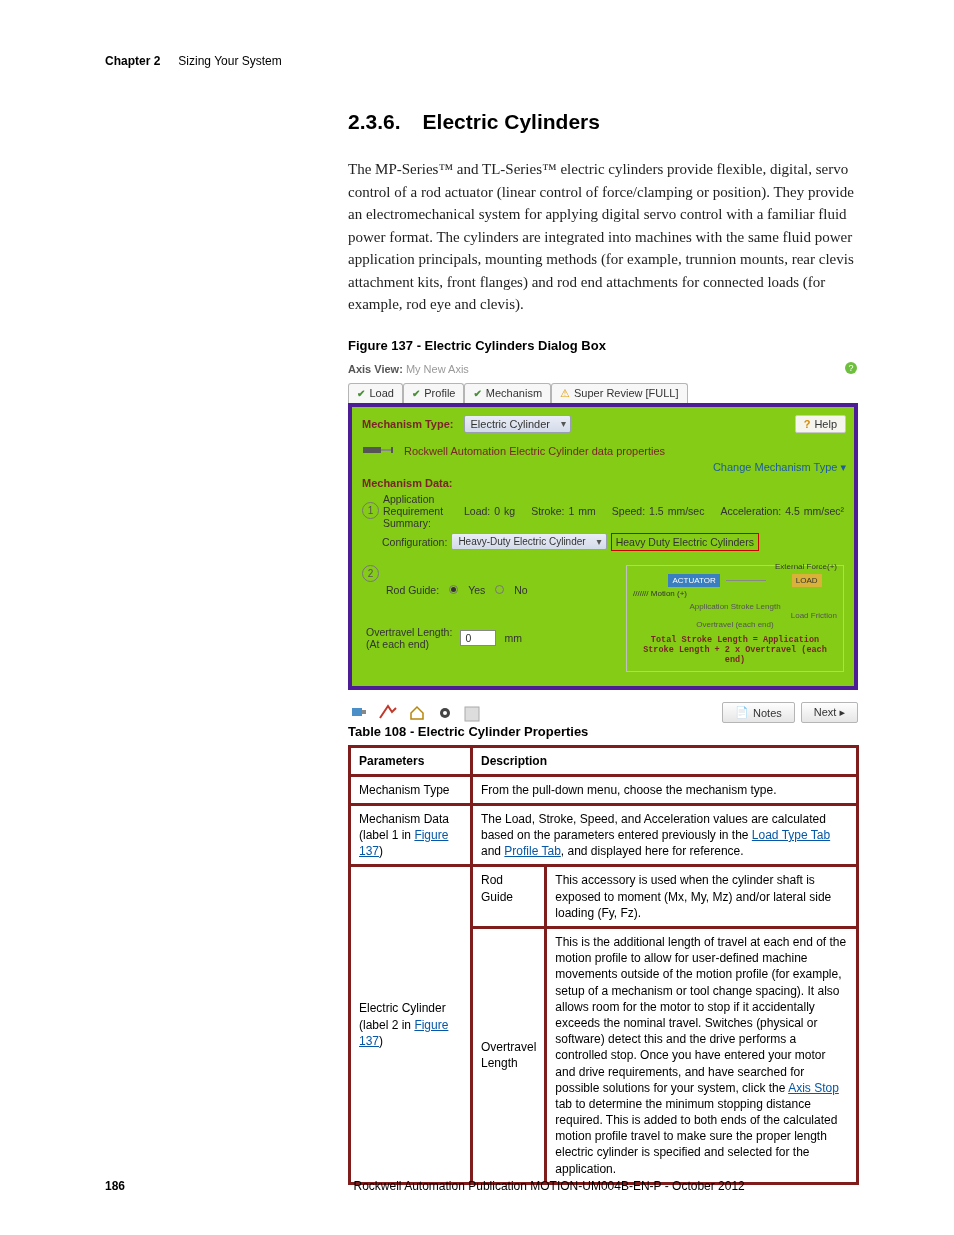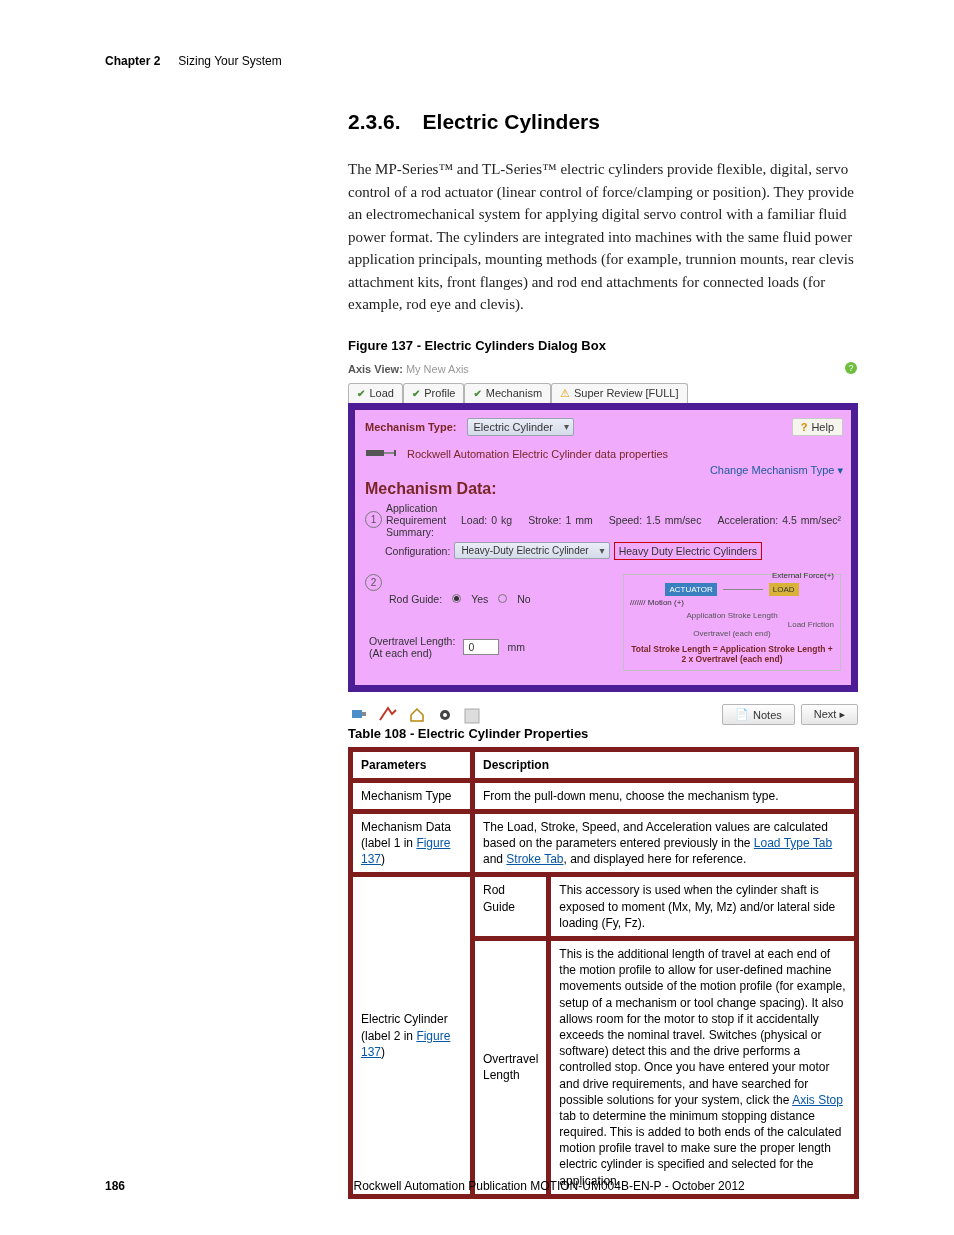--- a/index.html
+++ b/index.html
@@ -20,58 +20,58 @@
   .fig-caption { font-family: Arial, Helvetica, sans-serif; font-weight: bold; font-size: 13px; margin-top: 22px; margin-bottom: 8px; }
   .screenshot { border: none; padding: 0; font-family: Tahoma, Arial, sans-serif; font-size: 11px; color: #333; position: relative; width: 510px; }
   .axis-line { display: flex; align-items: center; justify-content: space-between; margin-bottom: 6px; }
   .axis-view-lbl { color: #555; font-weight: bold; }
   .axis-view-val { color: #999; }
   .help-icon-top svg { width: 14px; height: 14px; }
   .tabs-row { display: flex; gap: 0; border-bottom: 0; }
   .tab { border: 1px solid #b5b5b5; border-bottom: none; padding: 3px 8px; background: #f7f7f7; font-size: 11px; display: flex; align-items: center; gap: 4px; border-radius: 3px 3px 0 0; }
   .tab .tick { color: #4a8f3a; font-weight: bold; font-size: 10px; }
   .tab .warn { color: #e39b00; }
-  .panel { border: 7px solid #4c1d95; padding: 8px 10px 14px 10px; background: #f0abfc; position: relative; }
+  .panel { border: 4px solid #4c1d95; padding: 8px 10px 14px 10px; background: #84cc16; position: relative; }
   .mech-type-row { display: flex; align-items: center; gap: 10px; }
   .mech-type-lbl { color: #7a2626; font-size: 11px; font-weight: bold; font-family: Tahoma, Arial, sans-serif; }
   .combo { border: 1px solid #9aa0b0; background: linear-gradient(#e9edf6, #d4dbe9); padding: 2px 20px 2px 6px; font-size: 11px; position: relative; border-radius: 2px; }
   .combo:after { content: "▾"; position: absolute; right: 4px; top: 2px; font-size: 10px; color: #555; }
   .help-btn { position: absolute; right: 8px; top: 8px; border: 1px solid #c9c9c9; background: #f5f5ee; padding: 2px 8px; font-size: 11px; display: flex; gap: 4px; align-items: center; border-radius: 2px; }
   .help-btn .q { color: #d98a00; font-weight: bold; }
   .change-link { position: absolute; right: 8px; top: 54px; color: #1d5c9e; font-size: 11px; }
   .ra-row { display: flex; align-items: center; gap: 10px; margin-top: 10px; color: #7a2626; font-family: Tahoma, Arial, sans-serif; font-size: 11px; }
   .cyl-icon svg { width: 32px; height: 14px; }
-  .mech-data-hdr { color: #7a2626; font-family: Tahoma, Arial, sans-serif; font-weight: bold; font-size: 16px; margin-top: 18px; }
+  .mech-data-hdr { color: #7a2626; font-family: Tahoma, Arial, sans-serif; font-weight: bold; font-size: 11px; margin-top: 18px; }
   .ars-row { display: flex; align-items: center; gap: 4px; margin-top: 4px; font-size: 10.5px; color: #333; }
   .num-circle { width: 17px; height: 17px; border: 1.5px solid #777; border-radius: 50%; display: inline-flex; align-items: center; justify-content: center; font-size: 10px; flex: 0 0 auto; color: #555; }
   .ars-label { margin-right: auto; }
   .ars-pair { display: inline-flex; align-items: center; gap: 4px; }
   .config-row { display: flex; align-items: center; gap: 4px; margin-top: 4px; font-size: 10.5px; }
   .red-box { border: 1.5px solid #cc0000; padding: 2px 4px; }
   .input-box { border: 1px solid #888; padding: 1px 4px; background: #fff; font-size: 10.5px; min-width: 36px; display: inline-block; }
   .layout-row { display: flex; gap: 16px; margin-top: 14px; align-items: flex-start; }
   .layout-left { flex: 1; }
   .circle2 { margin-bottom: 2px; }
   .rod-row { display: flex; align-items: center; gap: 10px; margin-left: 24px; font-size: 10.5px; }
   .radio { width: 9px; height: 9px; border: 1px solid #777; border-radius: 50%; display: inline-flex; align-items: center; justify-content: center; }
   .radio.on:after { content: ""; width: 5px; height: 5px; background: #333; border-radius: 50%; }
   .ot-row { display: flex; align-items: center; gap: 8px; margin-top: 30px; margin-left: 4px; font-size: 10.5px; }
   .diagram-box { width: 218px; border: 1px solid #c0c0c0; padding: 8px 6px 6px 6px; font-size: 9px; color: #333; text-align: center; }
   .diagram-inner { display: flex; justify-content: center; align-items: center; gap: 6px; position: relative; }
-  .dtag { background: #3a7fbf; color: #fff; padding: 2px 4px; font-size: 8px; }
+  .dtag { background: #3a7fbf; color: #fff; padding: 2px 4px; font-size: 8px; margin-left: 20px; }
   .dtag.load { background: #d9b23a; color: #333; }
   .diag-labels { font-size: 8px; color: #555; margin-top: 4px; }
-  .diag-note { color: #7a2626; font-family: Liberation Sans, sans-serif; font-size: 8.5px; margin-top: 6px; font-weight: bold; }
+  .diag-note { color: #7a2626; font-family: Liberation Mono, monospace; font-size: 8.5px; margin-top: 6px; font-weight: bold; }
   .bottom-row { display: flex; justify-content: space-between; margin-top: 12px; align-items: center; }
   .btn { border: 1px solid #b5b5b5; background: linear-gradient(#fefefe, #e6e6e6); padding: 3px 12px; font-size: 11px; border-radius: 2px; display: inline-flex; align-items: center; gap: 4px; }
   .bottom-icons { display: flex; gap: 10px; align-items: flex-end; }
   .para2 { font-size: 15px; line-height: 1.5; margin-top: 20px; }
   .tbl-caption { font-family: Liberation Sans, sans-serif; font-weight: bold; font-size: 13px; margin-bottom: 6px; }
   table.props { border-collapse: collapse; width: 100%; font-family: Arial, Helvetica, sans-serif; font-size: 12px; }
-  table.props th, table.props td { border: 5px solid #7f1d1d; padding: 5px 8px; text-align: left; vertical-align: top; line-height: 1.35; }
+  table.props th, table.props td { border: 3px solid #7f1d1d; padding: 5px 8px; text-align: left; vertical-align: top; line-height: 1.35; }
   table.props th { font-weight: bold; }
   .link { color: #0657a6; text-decoration: underline; }
   .footer { position: absolute; bottom: 42px; left: 105px; right: 103px; font-family: Arial, Helvetica, sans-serif; font-size: 12px; display: flex; }
   .footer .pg { font-weight: bold; margin-right: auto; }
   .footer .pub { margin: 0 auto; padding-left: 16px; }
 </style>
 </head>
 <body>
 
 <div class="header-bar">
@@ -256,21 +256,21 @@
     <tr>
       <td>Mechanism Type</td>
       <td colspan="2">From the pull-down menu, choose the mechanism type.</td>
     </tr>
     <tr>
       <td>
         <span>Mechanism Data</span><br>
         <span>(label 1 in </span><span class="link">Figure 137</span><span>)</span>
       </td>
       <td colspan="2">
-        <span>The Load, Stroke, Speed, and Acceleration values are calculated based on the parameters entered previously in the </span><span class="link">Load Type Tab</span><span> and </span><span class="link">Stroke Tab</span><span>, and displayed here for reference.</span>
+        <span>The Load, Stroke, Speed, and Acceleration values are calculated based on the parameters entered previously in the </span><span class="link">Load Type Tab</span><span> and </span><span class="link">Profile Tab</span><span>, and displayed here for reference.</span>
       </td>
     </tr>
     <tr>
       <td rowspan="2" style="vertical-align:middle;">
         <span>Electric Cylinder</span><br>
         <span>(label 2 in </span><span class="link">Figure 137</span><span>)</span>
       </td>
       <td style="width:68px;">Rod Guide</td>
       <td>This accessory is used when the cylinder shaft is exposed to moment (Mx, My, Mz) and/or lateral side loading (Fy, Fz).</td>
     </tr>

